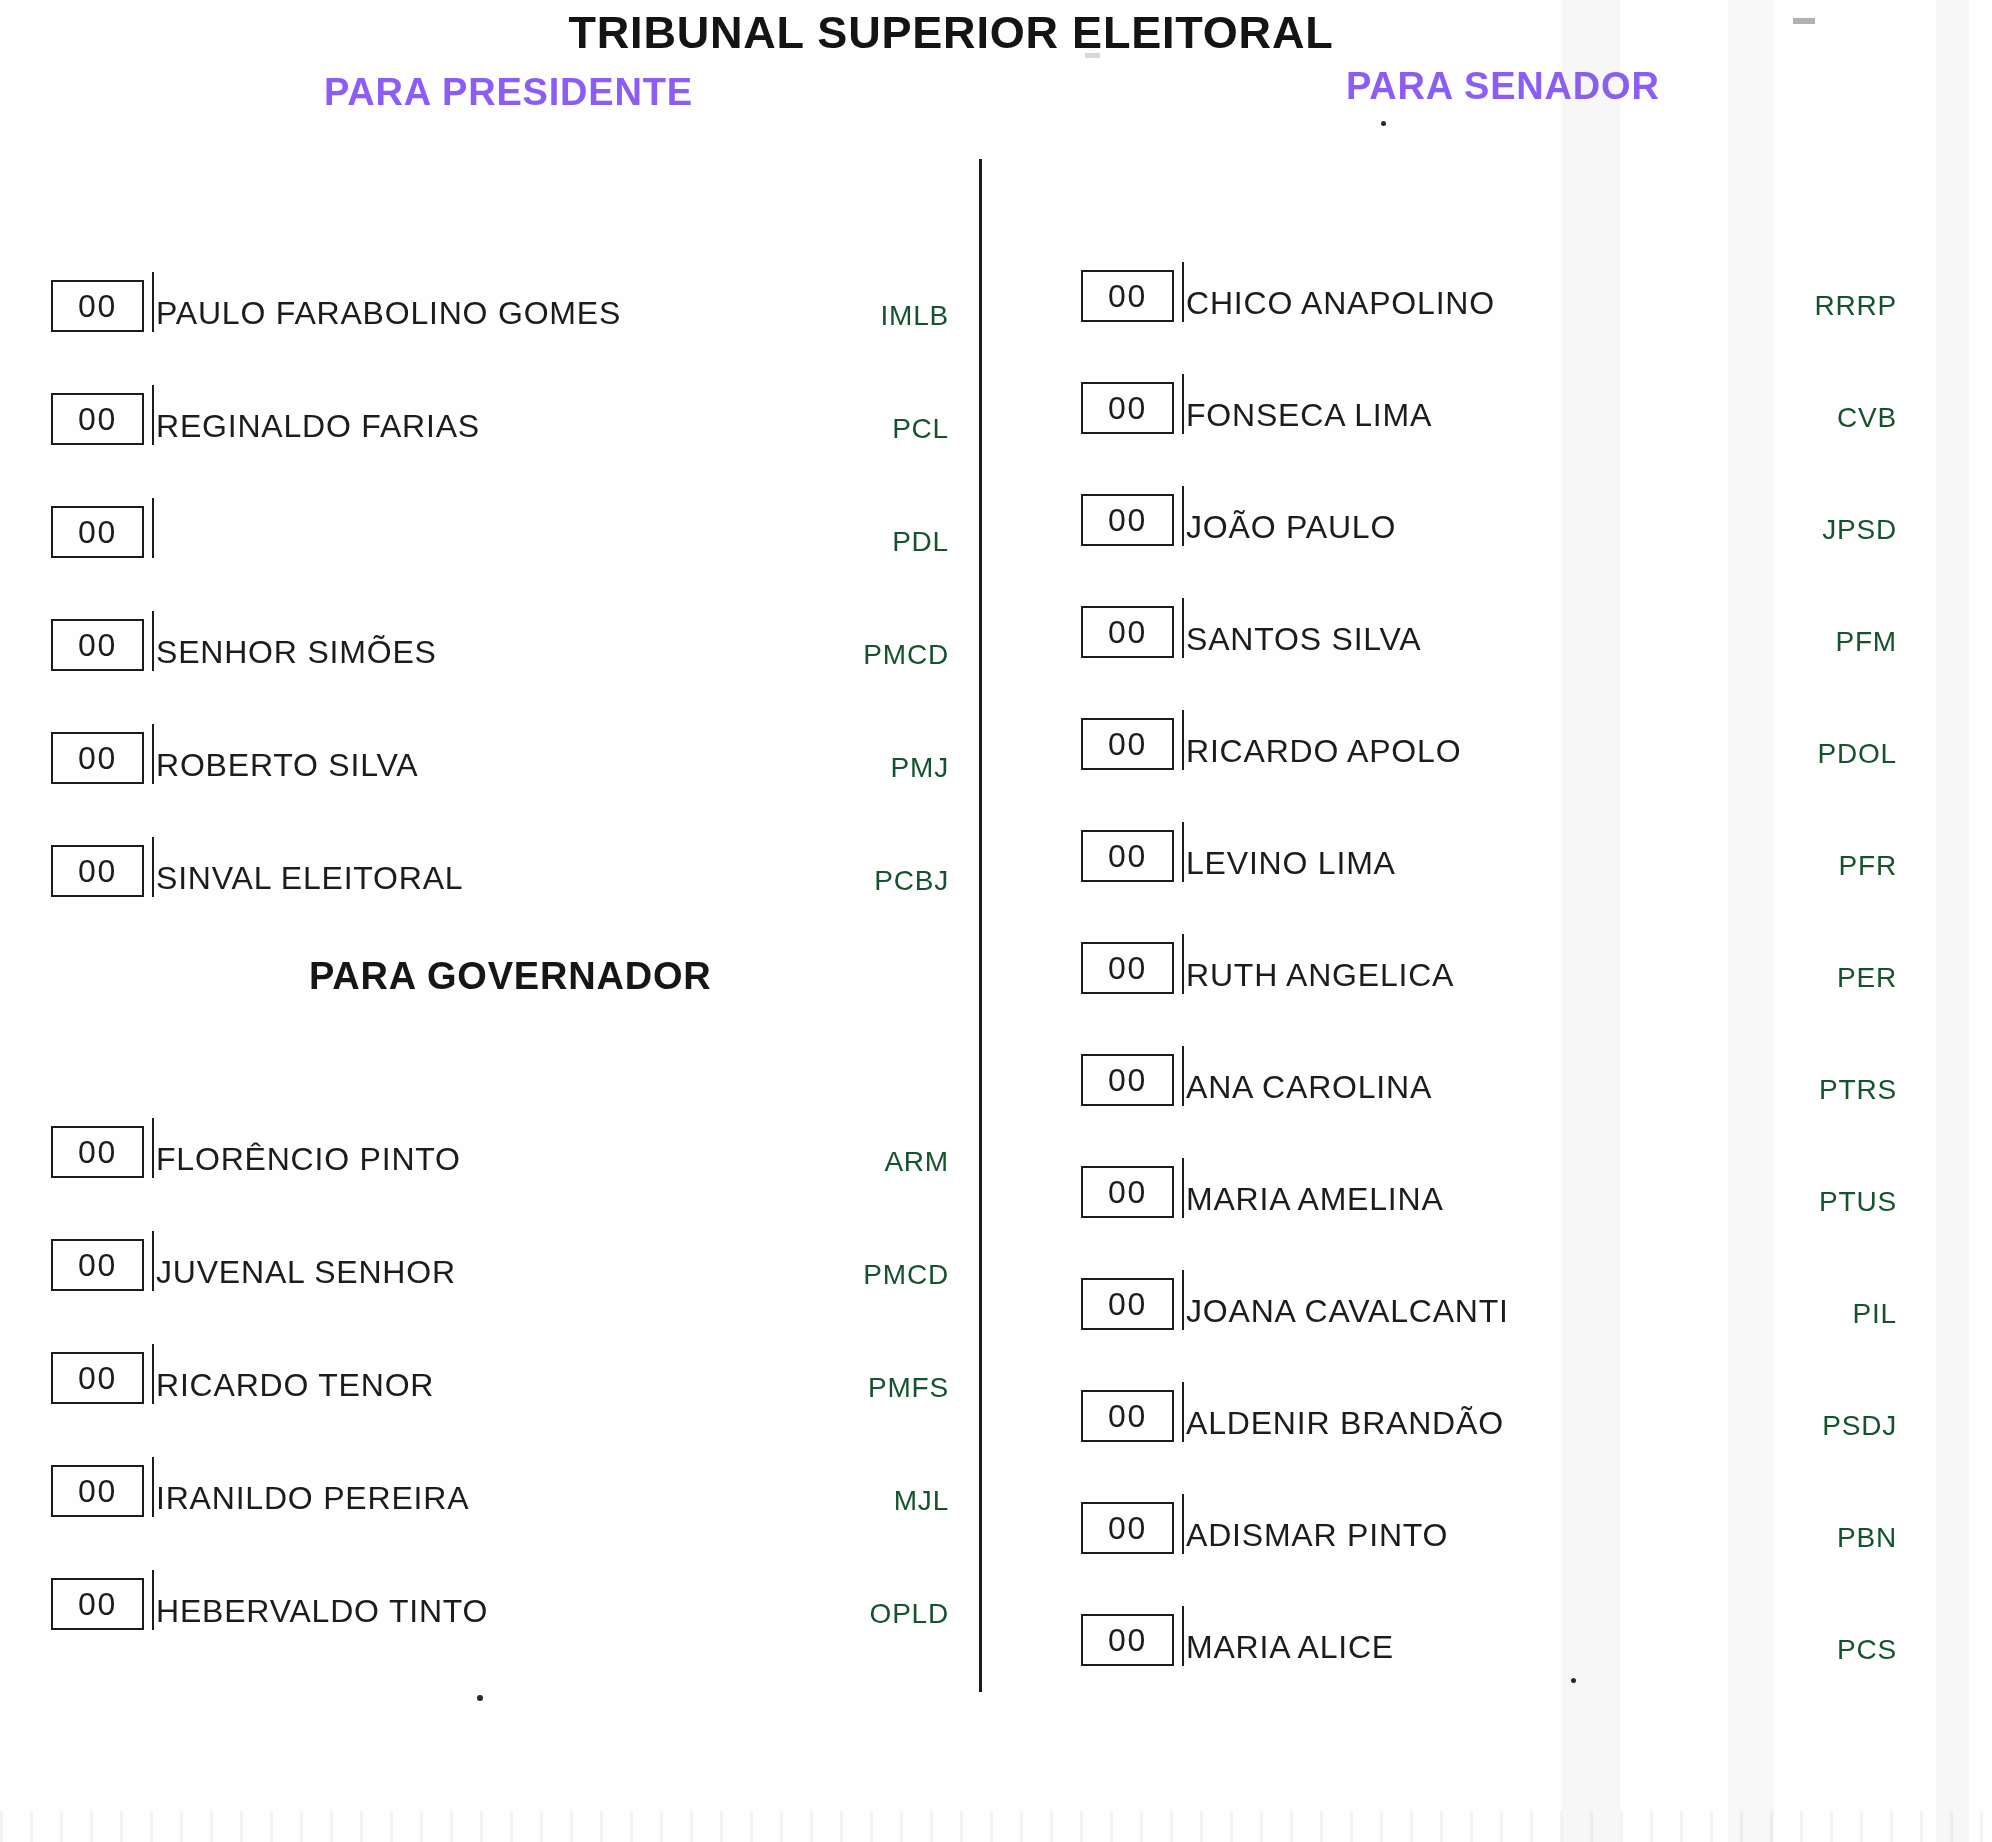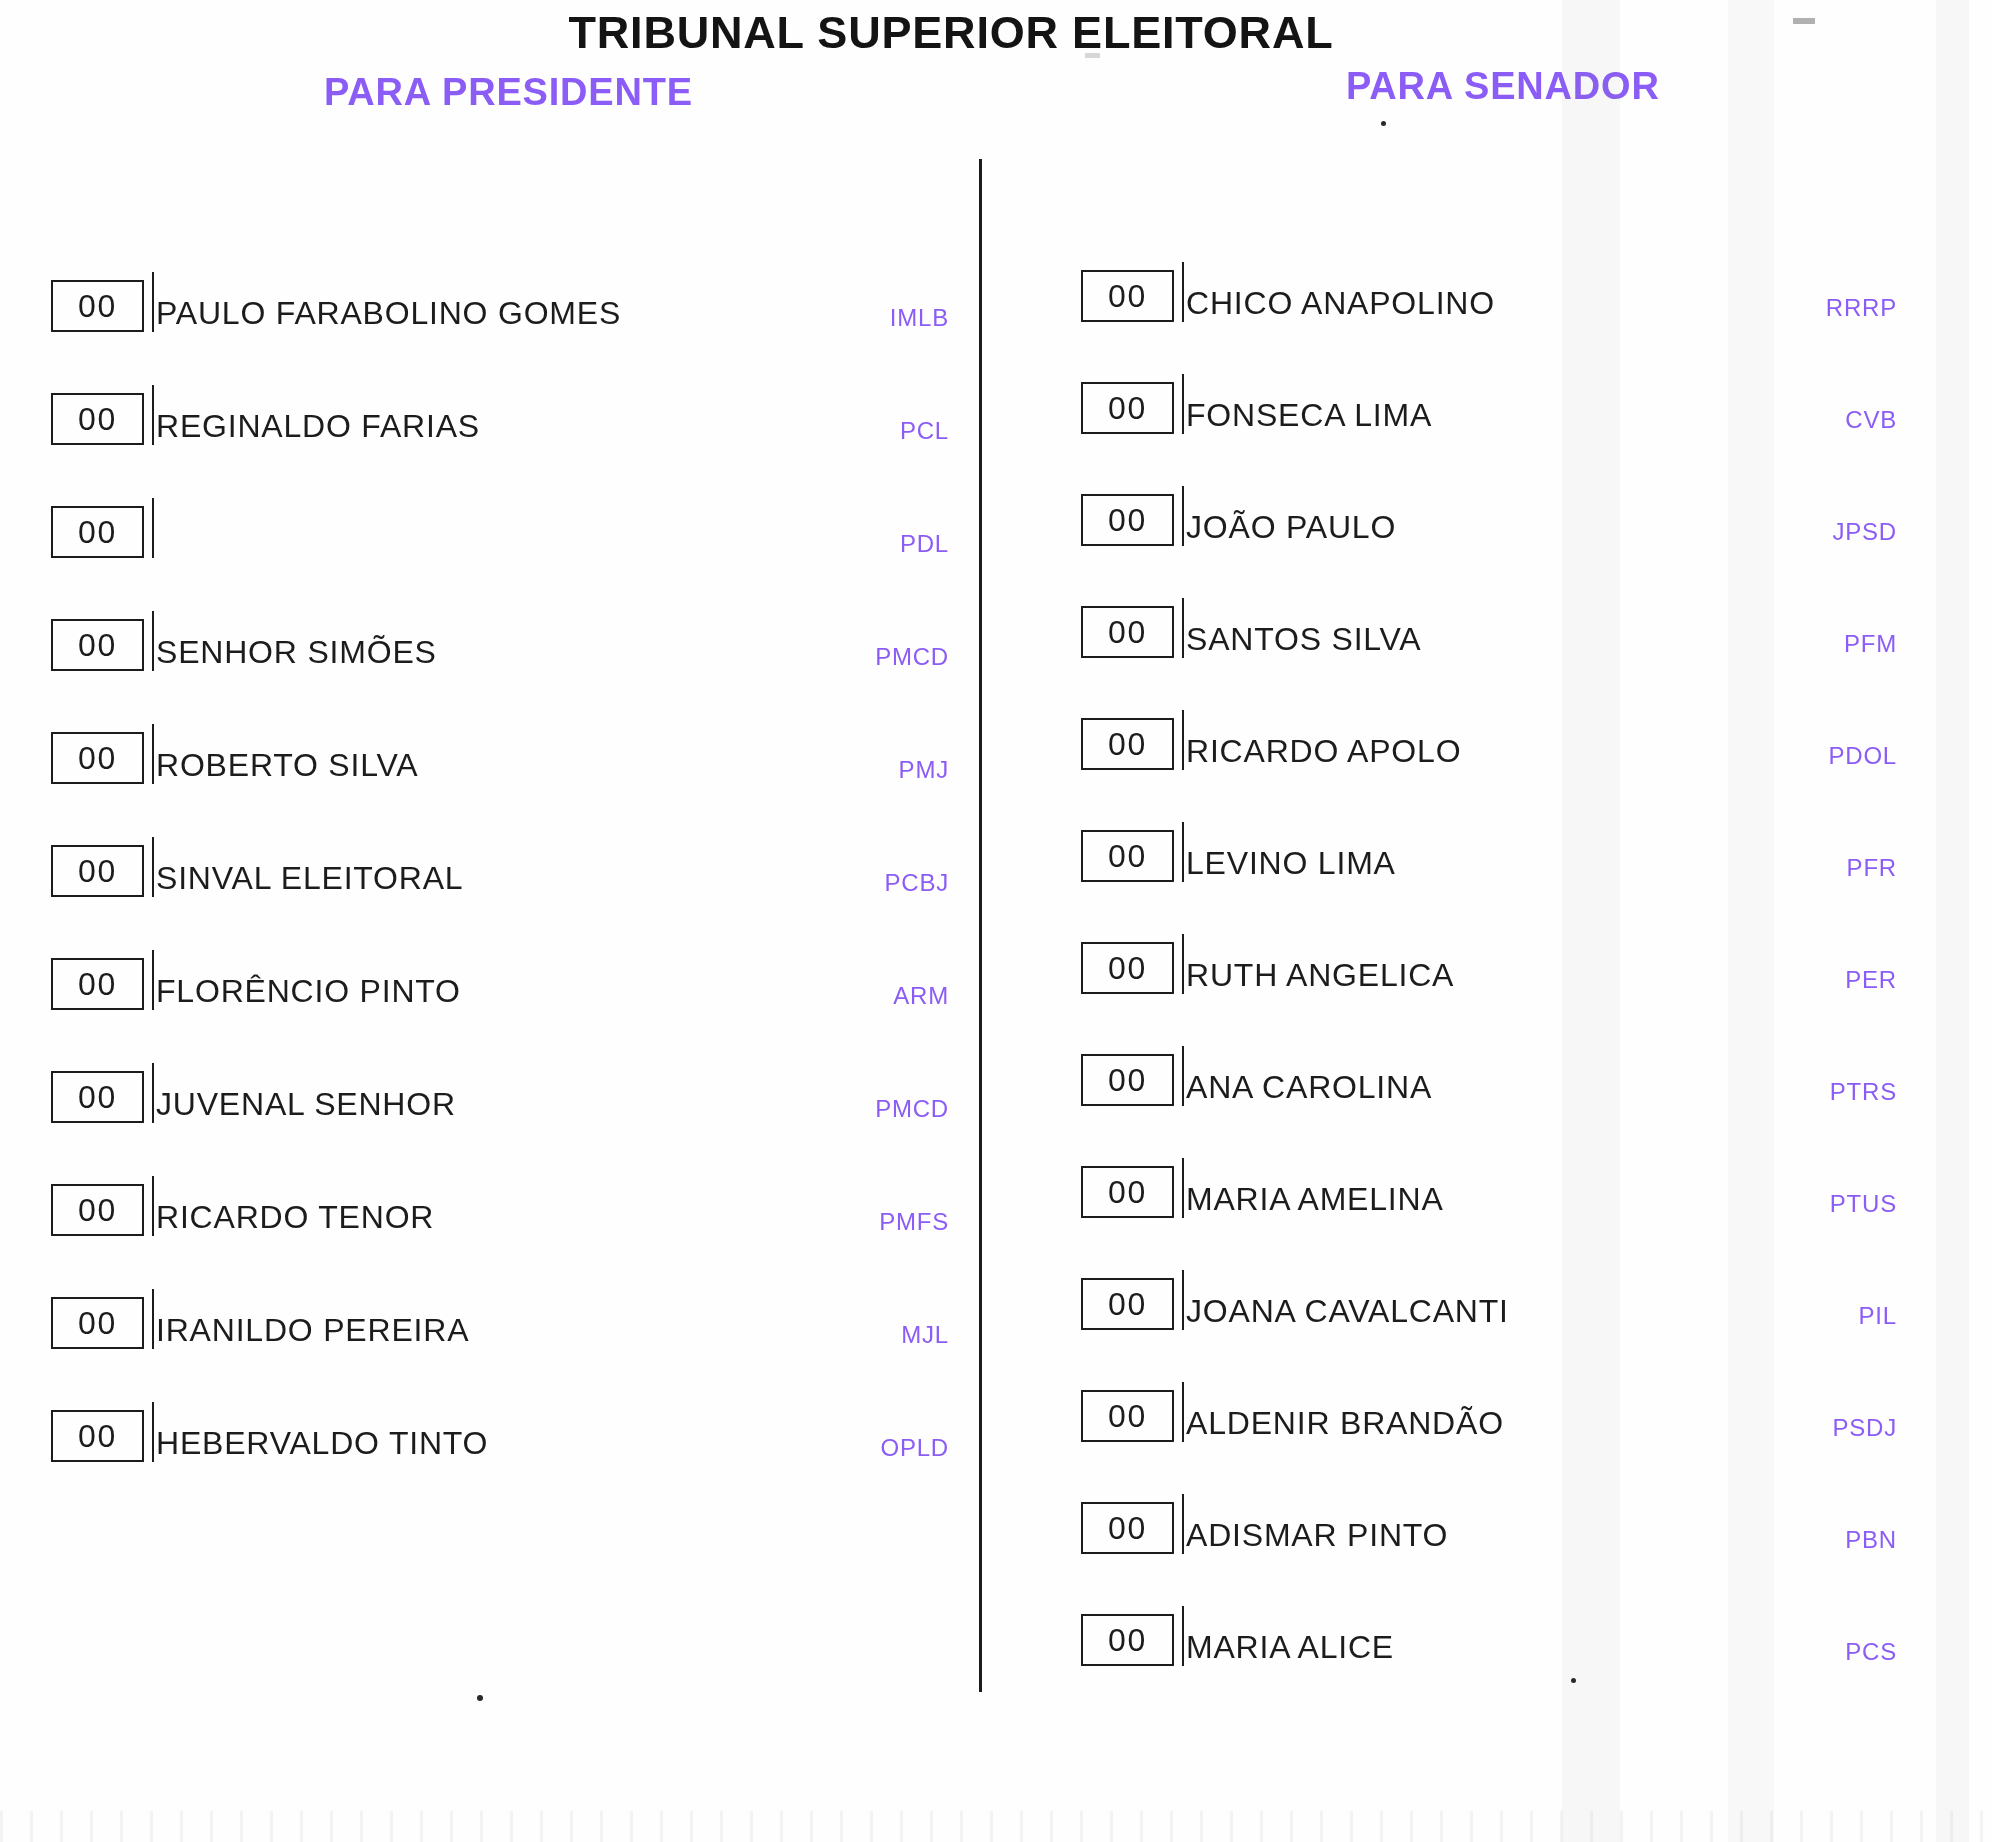--- a/index.html
+++ b/index.html
@@ -87,23 +87,23 @@
   }
   .cname {
     margin-left: 2px;
     font-size: 32px;
     letter-spacing: 0.8px;
     color: #1c1c1c;
     white-space: nowrap;
   }
   .party {
     margin-left: auto;
-    font-size: 24px;
-    letter-spacing: 0.8px;
-    color: #8b5cf6;
+    font-size: 28px;
+    letter-spacing: 0.8px;
+    color: #14532d;
     white-space: nowrap;
   }
 
   .heading-governador {
     font-size: 38px;
     font-weight: bold;
     letter-spacing: 0.8px;
     color: #161616;
     height: 47px;
     margin: 0 0 121px 258px;
@@ -184,20 +184,21 @@
       <span class="cname">ROBERTO SILVA</span>
       <span class="party">PMJ</span>
     </div>
     <div class="row">
       <span class="numbox">00</span>
       <span class="tick"></span>
       <span class="cname">SINVAL ELEITORAL</span>
       <span class="party">PCBJ</span>
     </div>
 
+    <div class="heading-governador">PARA GOVERNADOR</div>
 
     <div class="row">
       <span class="numbox">00</span>
       <span class="tick"></span>
       <span class="cname">FLORÊNCIO PINTO</span>
       <span class="party">ARM</span>
     </div>
     <div class="row">
       <span class="numbox">00</span>
       <span class="tick"></span>

